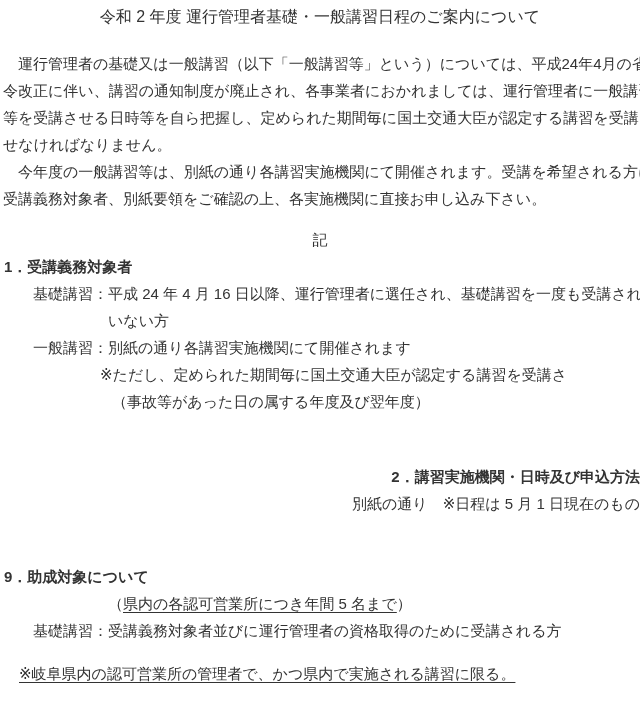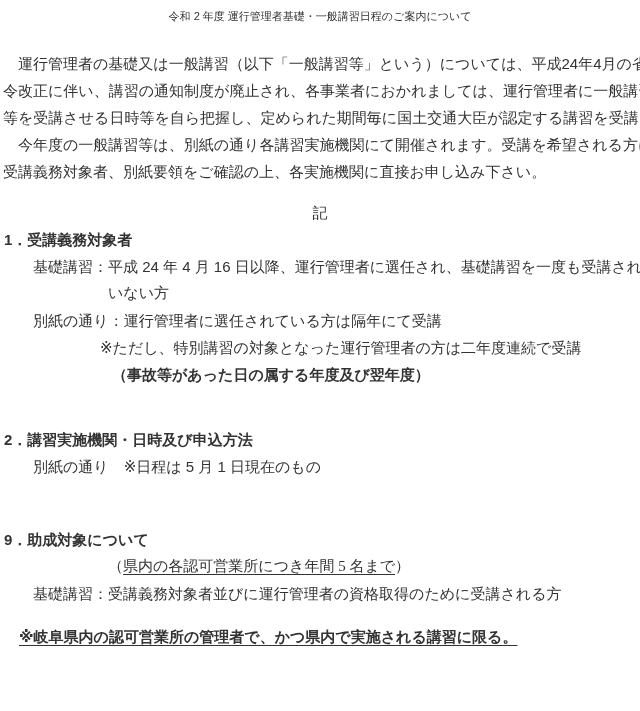--- a/index.html
+++ b/index.html
@@ -13,82 +13,82 @@
     height: 711px;
     overflow: hidden;
     background: #ffffff;
     color: #333333;
     font-family: "Liberation Sans", "DejaVu Sans", sans-serif;
     font-size: 15px;
     line-height: 27px;
   }
   .title {
     text-align: center;
-    font-size: 11px;
+    font-size: 16px;
     padding-top: 3px;
     margin-bottom: 20px;
     white-space: nowrap;
   }
   .para { margin: 0 5px 0 3px; }
   .line { white-space: nowrap; }
   .ki {
     text-align: center;
     margin-top: 14px;
   }
   .section .heading {
     font-weight: bold;
     margin-left: 4px;
     white-space: nowrap;
   }
-  .sec-2 { margin-top: 38px; }
+  .sec-2 { margin-top: 48px; text-align: right; }
   .sec-3 { margin-top: 46px; }
   .row.item  { margin-left: 33px;  }
-  .row.cont  { margin-left: 108px; font-family: Liberation Serif, serif; }
+  .row.cont  { margin-left: 108px; }
   .row.note  { margin-left: 100px; }
-  .row.note2 { margin-left: 112px; font-weight: bold; }
+  .row.note2 { margin-left: 112px; }
   .u {
     text-decoration: underline;
     text-underline-offset: 3px;
     text-align: right;
   }
   .footnote {
     margin-left: 19px;
     margin-top: 16px;
     white-space: nowrap;
-    font-weight: bold;
   }
   .footnote .u { display: inline; }
 </style>
 </head>
 <body>
 
 <div class="doc">
   <div class="title">令和 2 年度 運行管理者基礎・一般講習日程のご案内について</div>
 
   <div id="intro">
       <div class="para">
         <div class="line">　運行管理者の基礎又は一般講習（以下「一般講習等」という）については、平成24年4月の省</div>
         <div class="line">令改正に伴い、講習の通知制度が廃止され、各事業者におかれましては、運行管理者に一般講習</div>
         <div class="line">等を受講させる日時等を自ら把握し、定められた期間毎に国土交通大臣が認定する講習を受講さ</div>
+        <div class="line">せなければなりません。</div>
       </div>
       <div class="para">
         <div class="line">　今年度の一般講習等は、別紙の通り各講習実施機関にて開催されます。受講を希望される方に</div>
         <div class="line">受講義務対象者、別紙要領をご確認の上、各実施機関に直接お申し込み下さい。</div>
       </div>
     </div>
 
   <div class="ki">記</div>
 
   <div id="sections">
       <div class="section sec-1">
         <div class="heading">1．受講義務対象者</div>
         <div class="row line item">基礎講習：平成 24 年 4 月 16 日以降、運行管理者に選任され、基礎講習を一度も受講されて</div>
         <div class="row line cont">いない方</div>
-        <div class="row line item">別紙の通り：運行管理者に選任されている方は隔年にて受講</div>
-        <div class="row line note">※ただし、特別講習の対象となった運行管理者の方は二年度連続で受講</div>
+        <div class="row line item">一般講習：別紙の通り各講習実施機関にて開催されます</div>
+        <div class="row line note">※ただし、定められた期間毎に国土交通大臣が認定する講習を受講さ</div>
         <div class="row line note2">（事故等があった日の属する年度及び翌年度）</div>
       </div>
       <div class="section sec-2">
         <div class="heading">2．講習実施機関・日時及び申込方法</div>
         <div class="row line item">別紙の通り　※日程は 5 月 1 日現在のもの</div>
       </div>
       <div class="section sec-3">
         <div class="heading">9．助成対象について</div>
         <div class="row line cont"><span>（</span><span class="u">県内の各認可営業所につき年間 5 名まで</span><span>）</span></div>
         <div class="row line item">基礎講習：受講義務対象者並びに運行管理者の資格取得のために受講される方</div>

